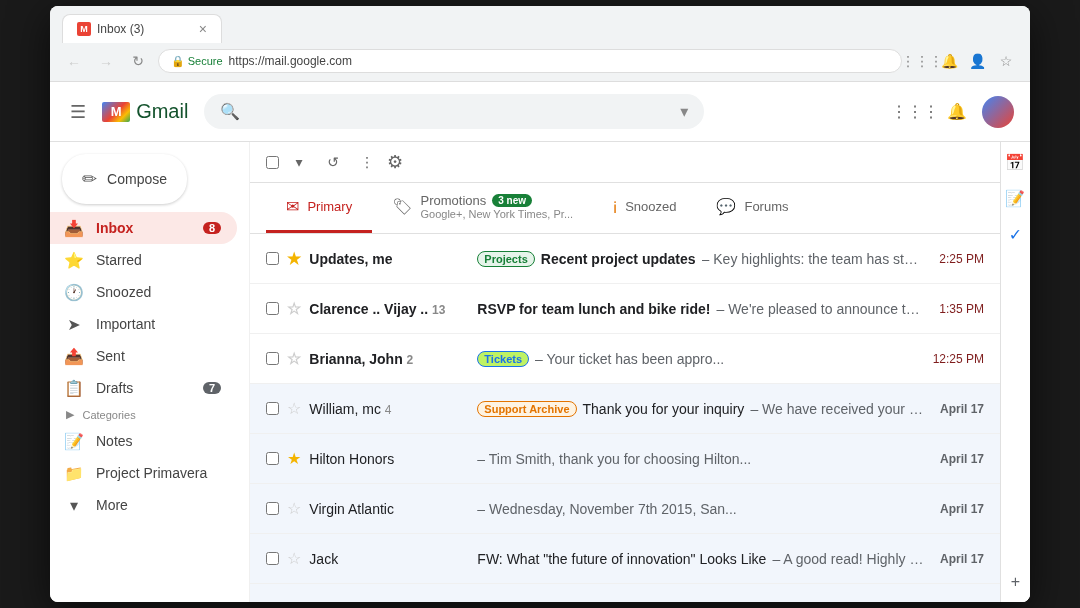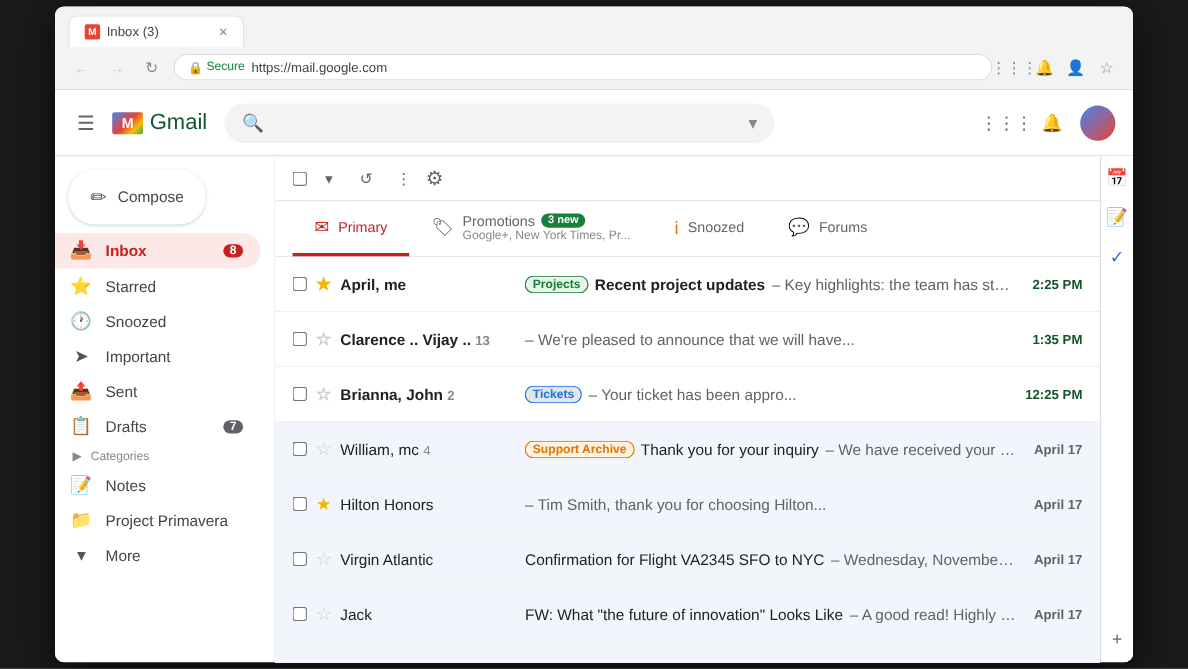--- a/index.html
+++ b/index.html
@@ -304,33 +304,33 @@
     .email-row.read { background: #f2f6fc; }
     .email-checkbox { cursor: pointer; flex-shrink: 0; }
     .email-star { cursor: pointer; flex-shrink: 0; color: #ccc; font-size: 16px; }
     .email-star.starred { color: #f4b400; }
     .email-sender { width: 160px; min-width: 160px; white-space: nowrap; overflow: hidden; text-overflow: ellipsis; color: #202124; }
     .email-body { flex: 1; display: flex; align-items: center; gap: 6px; overflow: hidden; white-space: nowrap; }
     .email-subject { font-weight: bold; color: #202124; white-space: nowrap; flex-shrink: 0; }
     .email-row.read .email-subject { font-weight: normal; }
     .email-preview { color: #5f6368; font-weight: normal; overflow: hidden; text-overflow: ellipsis; white-space: nowrap; }
     .email-time { margin-left: auto; font-size: 12px; color: #5f6368; white-space: nowrap; padding-left: 8px; font-weight: bold; }
-    .email-row.unread .email-time { font-weight: bold; color: #14532d; }
+    .email-row.unread .email-time { font-weight: normal; color: #7f1d1d; }
     .label-tag {
       display: inline-flex;
       align-items: center;
       font-size: 11px;
       padding: 1px 6px;
       border-radius: 10px;
       font-weight: bold;
       flex-shrink: 0;
       border: 1px solid;
     }
     .label-projects { color: #188038; border-color: #188038; background: #e6f4ea; }
-    .label-tickets { color: #1a73e8; border-color: #1a73e8; background: #e5e5e5; }
+    .label-tickets { color: #1a73e8; border-color: #1a73e8; background: #bef264; }
     .label-support { color: #e37400; border-color: #e37400; background: #fef3e2; }
 
     
     .right-panel {
       width: 30px;
       background: #fff;
       border-left: 1px solid #e0e0e0;
       display: flex;
       flex-direction: column;
       align-items: center;
@@ -483,34 +483,35 @@
             <span class="tab-item-icon" style="color:#1a73e8;">💬</span>
             <span>Forums</span>
           </div>
         </div>
 
         <div class="email-list">
 
           <div class="email-row unread">
             <input type="checkbox" class="email-checkbox" style="">
             <span class="email-star starred">★</span>
-            <span class="email-sender">April, me</span>
+            <span class="email-sender">Updates, me</span>
             <div class="email-body">
               <span class="label-tag label-projects">Projects</span>
               <span class="email-subject">Recent project updates</span>
               <span class="email-preview">– Key highlights: the team has started on the ke...</span>
             </div>
             <span class="email-time">2:25 PM</span>
           </div>
 
           <div class="email-row unread">
             <input type="checkbox" class="email-checkbox" style="">
             <span class="email-star">☆</span>
             <span class="email-sender">Clarence .. Vijay .. <span style="color:#888;font-size:12px;">13</span></span>
             <div class="email-body">
+              <span class="email-subject">RSVP for team lunch and bike ride!</span>
               <span class="email-preview">– We're pleased to announce that we will have...</span>
             </div>
             <span class="email-time">1:35 PM</span>
           </div>
 
           <div class="email-row unread">
             <input type="checkbox" class="email-checkbox" style="">
             <span class="email-star">☆</span>
             <span class="email-sender">Brianna, John <span style="color:#888;font-size:12px;">2</span></span>
             <div class="email-body">
@@ -540,21 +541,20 @@
               <span class="email-preview">– Tim Smith, thank you for choosing Hilton...</span>
             </div>
             <span class="email-time">April 17</span>
           </div>
 
           <div class="email-row read">
             <input type="checkbox" class="email-checkbox" style="">
             <span class="email-star">☆</span>
             <span class="email-sender">Virgin Atlantic</span>
             <div class="email-body">
-              <span class="email-subject">Confirmation for Flight VA2345 SFO to NYC</span>
               <span class="email-preview">– Wednesday, November 7th 2015, San...</span>
             </div>
             <span class="email-time">April 17</span>
           </div>
 
           <div class="email-row read">
             <input type="checkbox" class="email-checkbox" style="">
             <span class="email-star">☆</span>
             <span class="email-sender">Jack</span>
             <div class="email-body">

